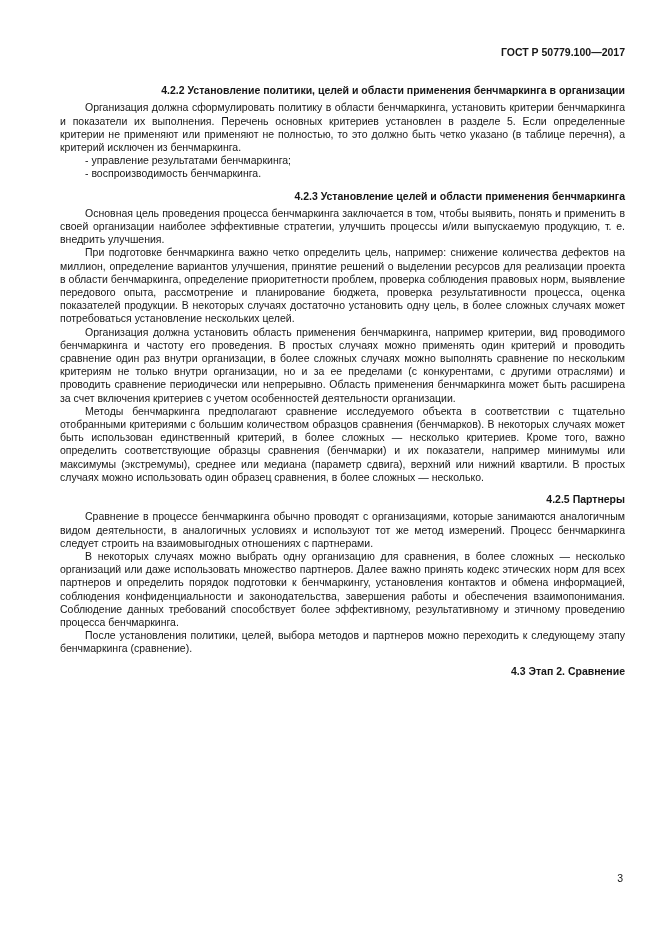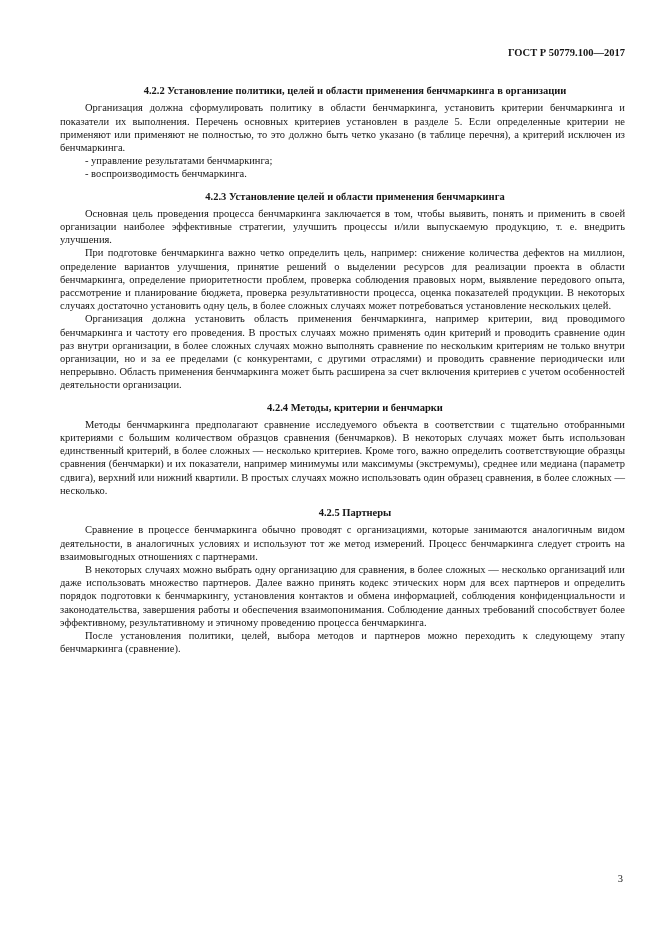--- a/index.html
+++ b/index.html
@@ -7,21 +7,21 @@
     padding: 0;
     background: #ffffff;
   }
   .page {
     position: relative;
     width: 661px;
     height: 935px;
     box-sizing: border-box;
     background: #ffffff;
     padding: 46px 36px 0 60px;
-    font-family: Liberation Serif, serif;
+    font-family: Liberation Sans, sans-serif;
     font-size: 10.5px;
     line-height: 13.2px;
     color: #161616;
     overflow: hidden;
   }
   .page-header {
     text-align: right;
     font-weight: bold;
     margin: 0 0 25px 0;
   }
@@ -29,21 +29,21 @@
     text-align: justify;
   }
   .block {
     margin: 0;
     text-indent: 25px;
     text-align: justify;
     hyphens: auto;
   }
   .heading {
     font-weight: bold;
-    text-align: center;
+    text-align: right;
     margin-top: 9px;
     margin-bottom: 4px;
     hyphens: none;
   }
   .list-item {
     text-align: left;
   }
   .page-footer {
     position: absolute;
     right: 38px;
@@ -59,23 +59,23 @@
   </div>
   <div class="page-body">
       <p class="block heading">4.2.2 Установление политики, целей и области применения бенчмаркинга в организации</p>
       <p class="block paragraph">Организация должна сформулировать политику в области бенчмаркинга, установить критерии бенчмаркинга и показатели их выполнения. Перечень основных критериев установлен в разделе 5. Если определенные критерии не применяют или применяют не полностью, то это должно быть четко указано (в таблице перечня), а критерий исключен из бенчмаркинга.</p>
       <p class="block list-item">- управление результатами бенчмаркинга;</p>
       <p class="block list-item">- воспроизводимость бенчмаркинга.</p>
       <p class="block heading">4.2.3 Установление целей и области применения бенчмаркинга</p>
       <p class="block paragraph">Основная цель проведения процесса бенчмаркинга заключается в том, чтобы выявить, понять и применить в своей организации наиболее эффективные стратегии, улучшить процессы и/или выпускаемую продукцию, т. е. внедрить улучшения.</p>
       <p class="block paragraph">При подготовке бенчмаркинга важно четко определить цель, например: снижение количества дефектов на миллион, определение вариантов улучшения, принятие решений о выделении ресурсов для реализации проекта в области бенчмаркинга, определение приоритетности проблем, проверка соблюдения правовых норм, выявление передового опыта, рассмотрение и планирование бюджета, проверка результативности процесса, оценка показателей продукции. В некоторых случаях достаточно установить одну цель, в более сложных случаях может потребоваться установление нескольких целей.</p>
       <p class="block paragraph">Организация должна установить область применения бенчмаркинга, например критерии, вид проводимого бенчмаркинга и частоту его проведения. В простых случаях можно применять один критерий и проводить сравнение один раз внутри организации, в более сложных случаях можно выполнять сравнение по нескольким критериям не только внутри организации, но и за ее пределами (с конкурентами, с другими отраслями) и проводить сравнение периодически или непрерывно. Область применения бенчмаркинга может быть расширена за счет включения критериев с учетом особенностей деятельности организации.</p>
-      <p class="block heading">4.2.4 Методы, критерии и бенчмарки</p>
       <p class="block paragraph">Методы бенчмаркинга предполагают сравнение исследуемого объекта в соответствии с тщательно отобранными критериями с большим количеством образцов сравнения (бенчмарков). В некоторых случаях может быть использован единственный критерий, в более сложных — несколько критериев. Кроме того, важно определить соответствующие образцы сравнения (бенчмарки) и их показатели, например минимумы или максимумы (экстремумы), среднее или медиана (параметр сдвига), верхний или нижний квартили. В простых случаях можно использовать один образец сравнения, в более сложных — несколько.</p>
       <p class="block heading">4.2.5 Партнеры</p>
       <p class="block paragraph">Сравнение в процессе бенчмаркинга обычно проводят с организациями, которые занимаются аналогичным видом деятельности, в аналогичных условиях и используют тот же метод измерений. Процесс бенчмаркинга следует строить на взаимовыгодных отношениях с партнерами.</p>
       <p class="block paragraph">В некоторых случаях можно выбрать одну организацию для сравнения, в более сложных — несколько организаций или даже использовать множество партнеров. Далее важно принять кодекс этических норм для всех партнеров и определить порядок подготовки к бенчмаркингу, установления контактов и обмена информацией, соблюдения конфиденциальности и законодательства, завершения работы и обеспечения взаимопонимания. Соблюдение данных требований способствует более эффективному, результативному и этичному проведению процесса бенчмаркинга.</p>
       <p class="block paragraph">После установления политики, целей, выбора методов и партнеров можно переходить к следующему этапу бенчмаркинга (сравнение).</p>
+      <p class="block heading">4.3 Этап 2. Сравнение</p>
     </div>
   <div class="page-footer">
     <span>3</span>
   </div>
 </div>
 
 </body></html>

